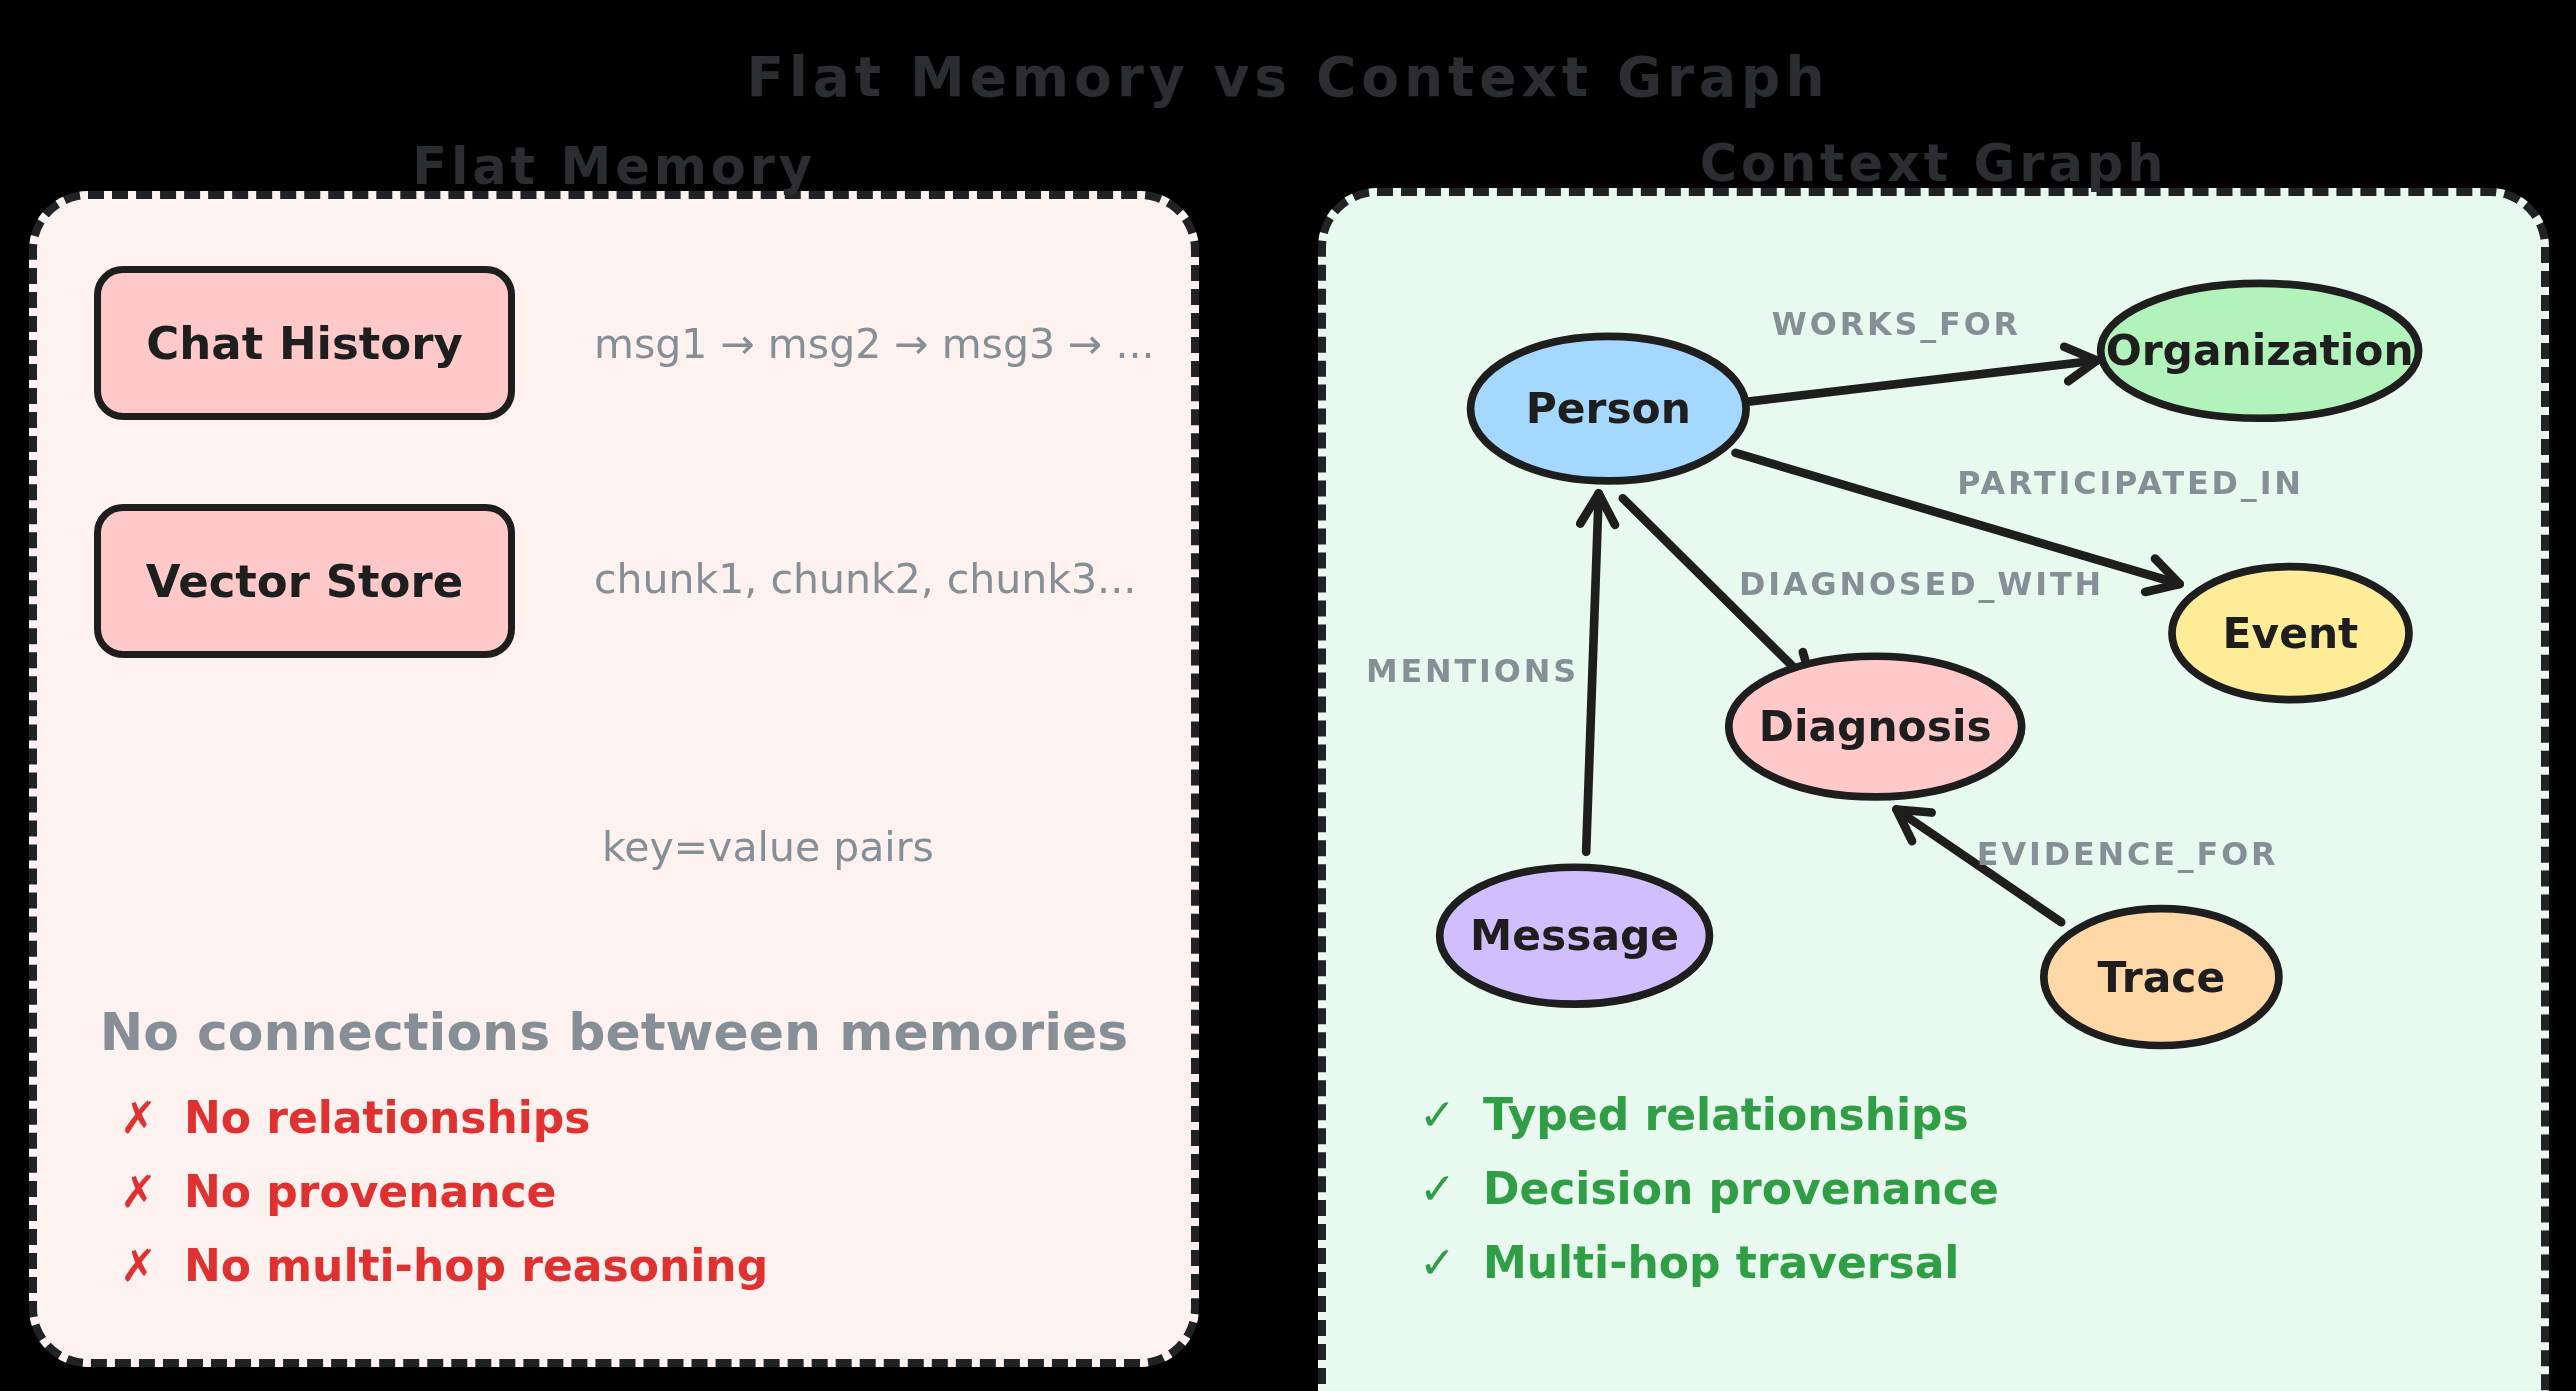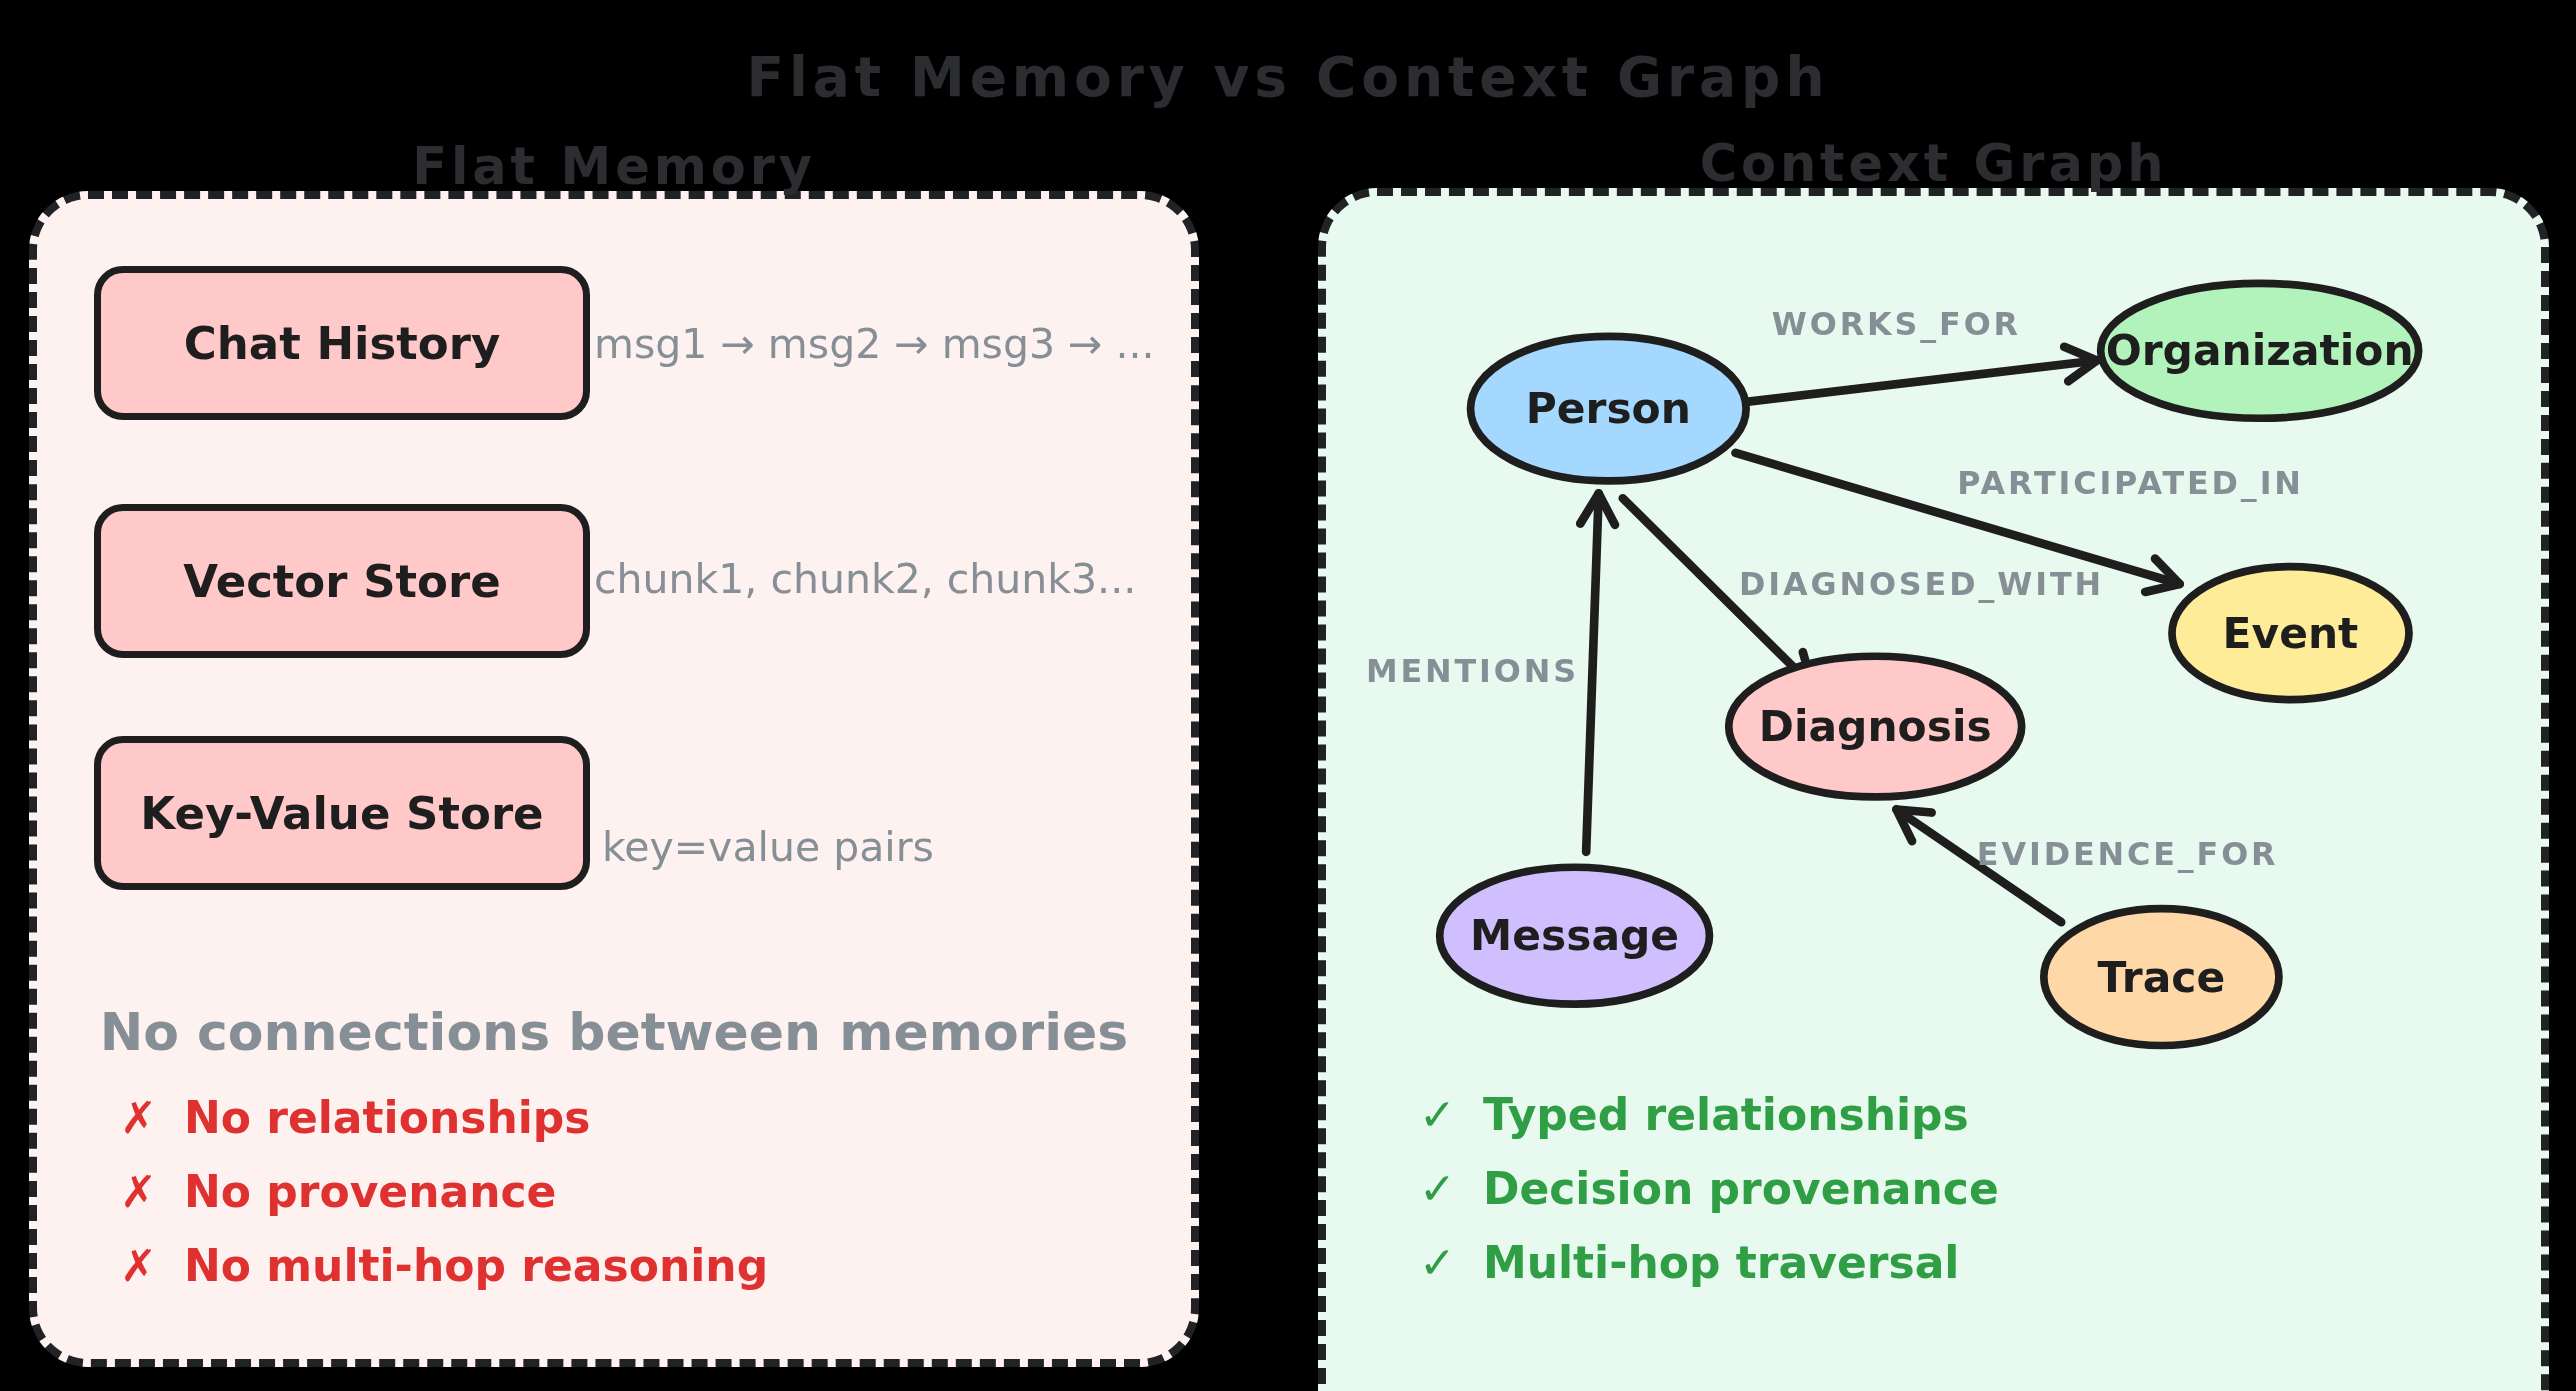--- a/index.html
+++ b/index.html
@@ -54,21 +54,21 @@
     width: 100%;
     text-align: center;
     font-size: 51px;
     font-weight: 700;
     letter-spacing: 3.9px;
     color: var(--heading, #2b2d31);
   }
   .store-box {
     position: absolute;
     left: 57px;
-    width: 496px;
+    width: 421px;
     height: 154px;
     background: var(--box_fill, #ffc9c9);
     border: 7.8px solid var(--ink, #1e1e1e);
     border-radius: 29px;
     box-sizing: border-box;
     display: flex;
     align-items: center;
     justify-content: center;
     font-size: 45px;
     font-weight: 600;
@@ -158,23 +158,20 @@
     <div class="store-box box-1">
       <span>Chat History</span>
     </div>
     <div class="annotation ann-1">msg1 → msg2 → msg3 → ...</div>
 
     <div class="store-box box-2">
       <span>Vector Store</span>
     </div>
     <div class="annotation ann-2">chunk1, chunk2, chunk3...</div>
 
-    <div class="store-box box-3">
-      <span>Key-Value Store</span>
-    </div>
     <div class="annotation ann-3">key=value pairs</div>
 
     <div class="caption">No connections between memories</div>
 
     <div class="cons">
       <div class="check-list-item row-a">
         <span class="mark">✗</span>
         <span>No relationships</span>
       </div>
       <div class="check-list-item row-b">

